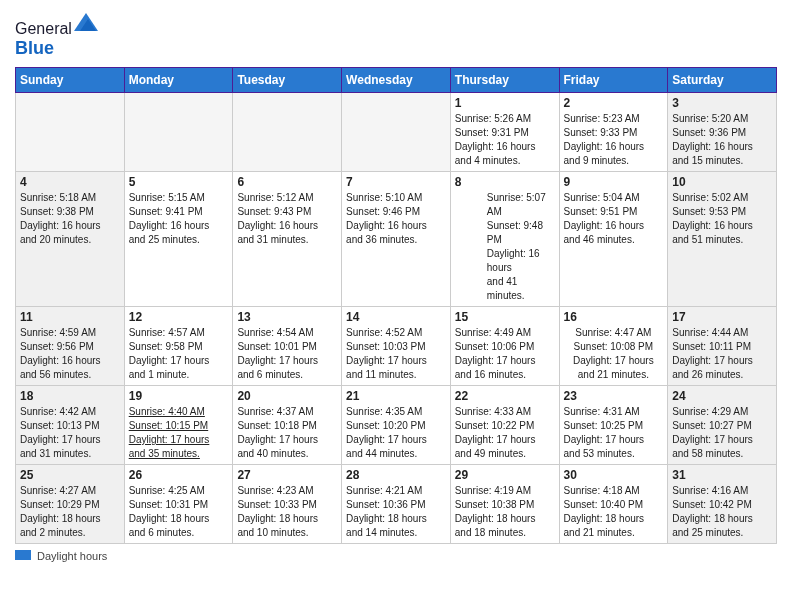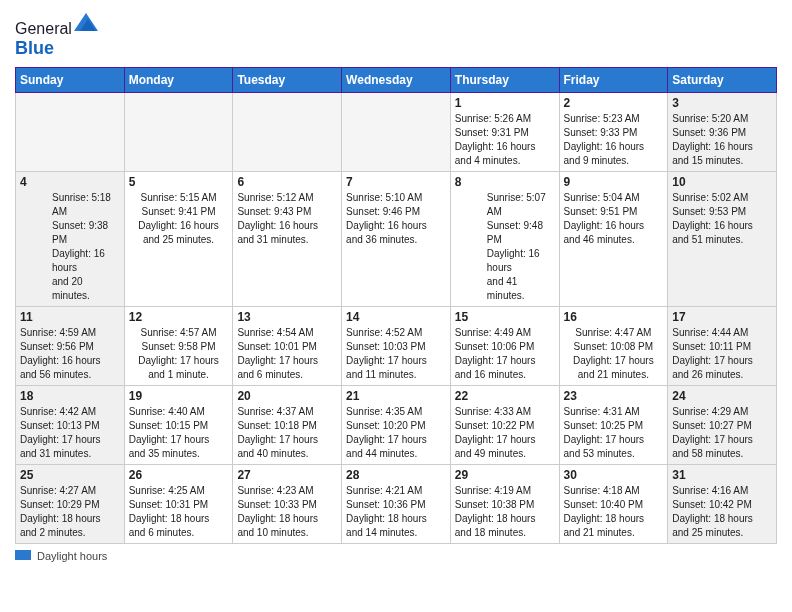--- a/index.html
+++ b/index.html
@@ -154,28 +154,28 @@
             <span class="day-num">3</span>
             <div class="day-info" style="white-space: pre-line;">Sunrise: 5:20 AM
 Sunset: 9:36 PM
 Daylight: 16 hours
 and 15 minutes.</div>
           </td>
         </tr>
         <tr>
           <td class="gray-bg">
             <span class="day-num">4</span>
-            <div class="day-info" style="white-space: pre-line; margin-left: 32px;">Sunrise: 5:18 AM
+            <div class="day-info" style="white-space: pre-line;">Sunrise: 5:18 AM
 Sunset: 9:38 PM
 Daylight: 16 hours
 and 20 minutes.</div>
           </td>
           <td>
             <span class="day-num">5</span>
-            <div class="day-info" style="white-space: pre-line; text-align: center;">Sunrise: 5:15 AM
+            <div class="day-info" style="white-space: pre-line;">Sunrise: 5:15 AM
 Sunset: 9:41 PM
 Daylight: 16 hours
 and 25 minutes.</div>
           </td>
           <td>
             <span class="day-num">6</span>
             <div class="day-info" style="white-space: pre-line;">Sunrise: 5:12 AM
 Sunset: 9:43 PM
 Daylight: 16 hours
 and 31 minutes.</div>
@@ -212,21 +212,21 @@
         <tr>
           <td class="gray-bg">
             <span class="day-num">11</span>
             <div class="day-info" style="white-space: pre-line;">Sunrise: 4:59 AM
 Sunset: 9:56 PM
 Daylight: 16 hours
 and 56 minutes.</div>
           </td>
           <td>
             <span class="day-num">12</span>
-            <div class="day-info" style="white-space: pre-line; text-align: center;">Sunrise: 4:57 AM
+            <div class="day-info" style="white-space: pre-line;">Sunrise: 4:57 AM
 Sunset: 9:58 PM
 Daylight: 17 hours
 and 1 minute.</div>
           </td>
           <td>
             <span class="day-num">13</span>
             <div class="day-info" style="white-space: pre-line;">Sunrise: 4:54 AM
 Sunset: 10:01 PM
 Daylight: 17 hours
 and 6 minutes.</div>
@@ -263,21 +263,21 @@
         <tr>
           <td class="gray-bg">
             <span class="day-num">18</span>
             <div class="day-info" style="white-space: pre-line;">Sunrise: 4:42 AM
 Sunset: 10:13 PM
 Daylight: 17 hours
 and 31 minutes.</div>
           </td>
           <td>
             <span class="day-num">19</span>
-            <div class="day-info" style="white-space: pre-line;">Sunrise: 4:40 AM
+            <div class="day-info" style="white-space: pre-line; text-decoration: underline;">Sunrise: 4:40 AM
 Sunset: 10:15 PM
 Daylight: 17 hours
 and 35 minutes.</div>
           </td>
           <td>
             <span class="day-num">20</span>
             <div class="day-info" style="white-space: pre-line;">Sunrise: 4:37 AM
 Sunset: 10:18 PM
 Daylight: 17 hours
 and 40 minutes.</div>

